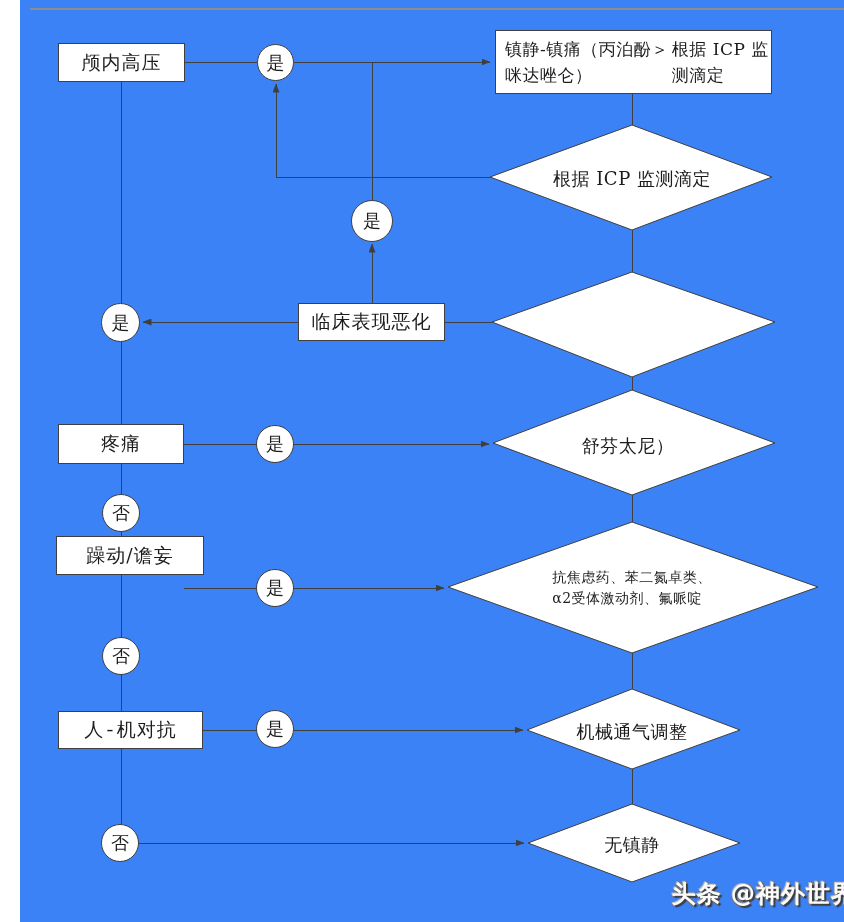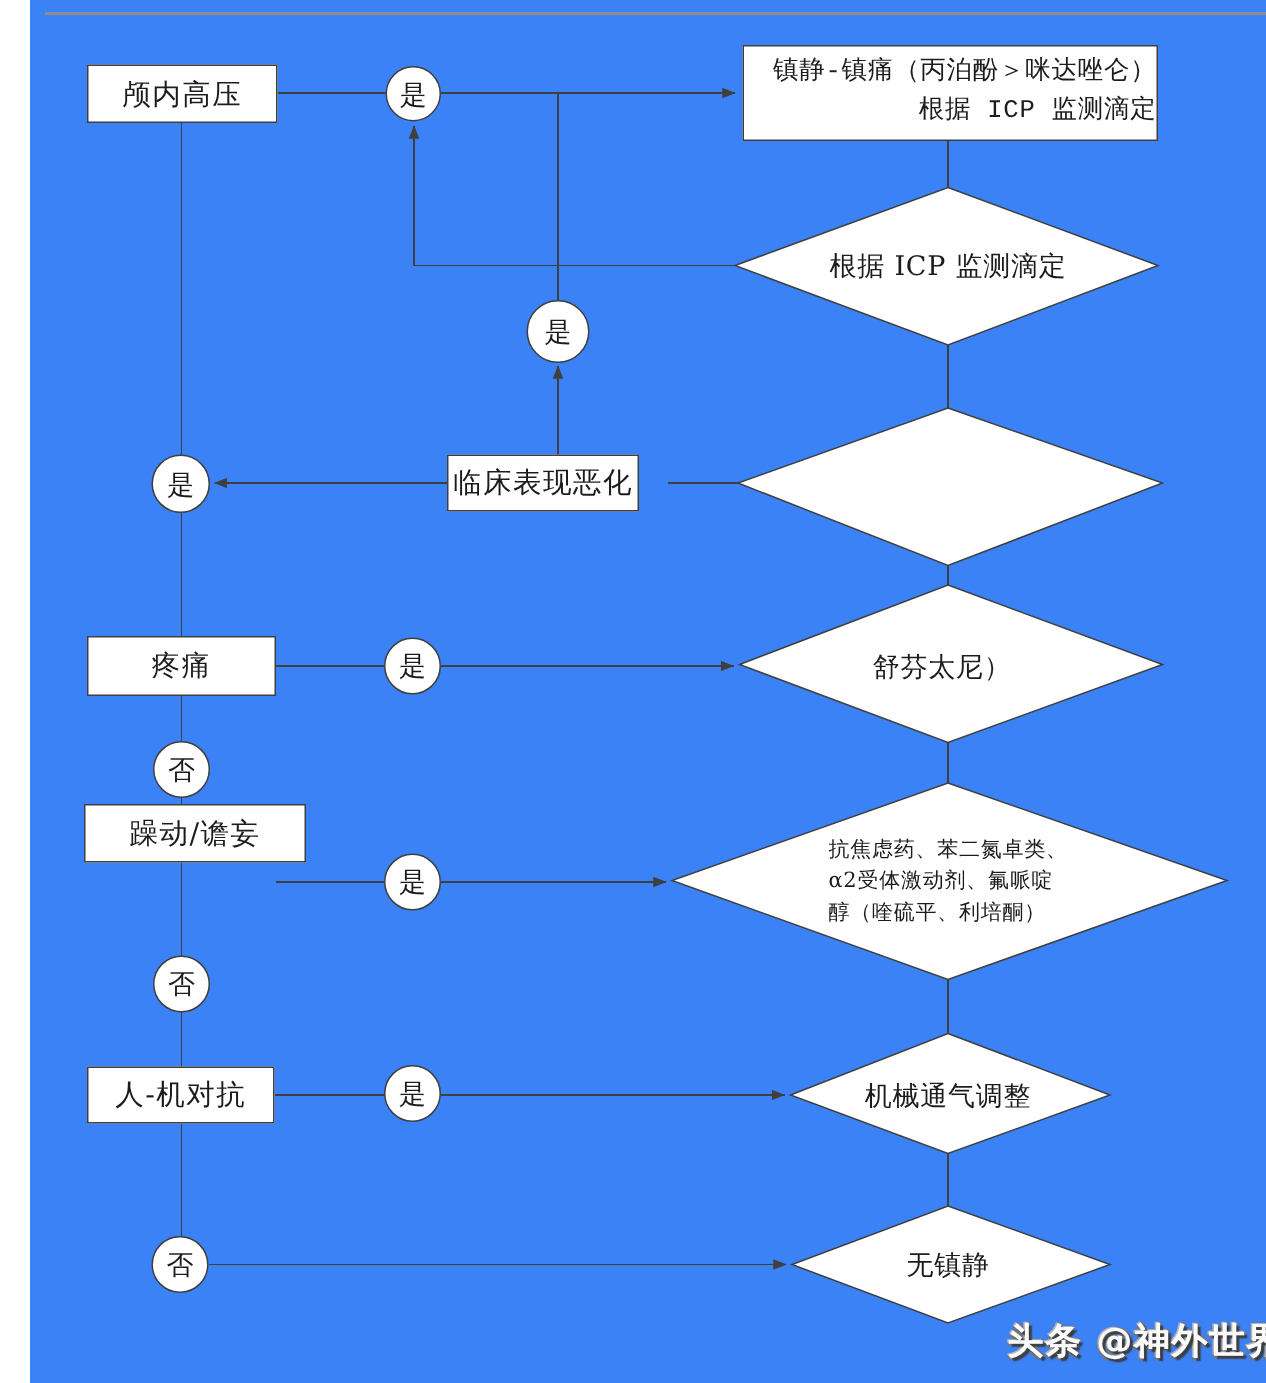--- a/index.html
+++ b/index.html
@@ -10,22 +10,22 @@
   .top-rule{position:absolute;left:10px;top:8px;width:824px;height:2px;background:#8d8d8d;}
   svg.wires{position:absolute;left:0;top:0;}
   svg.wires line{stroke:#3f3f3f;stroke-width:1;shape-rendering:crispEdges;}
   svg.wires polygon{fill:#ffffff;stroke:#3f3f3f;stroke-width:1;}
   .node-box{
     position:absolute;background:#fff;border:1px solid #3f3f3f;box-sizing:border-box;
     display:flex;align-items:center;justify-content:center;
     font-size:19px;letter-spacing:1px;
   }
   .node-box.multiline{
-    flex-direction:column;align-items:flex-end;justify-content:center;
-    padding-left:9px;font-size:17px;letter-spacing:0.5px;line-height:1.55;font-family:Liberation Mono, monospace;
+    flex-direction:row;align-items:center;justify-content:center;
+    padding-left:9px;font-size:17px;letter-spacing:0.5px;line-height:1.55;
   }
   .decision-circle{
     position:absolute;background:#fff;border:1px solid #3f3f3f;border-radius:50%;
     box-sizing:border-box;display:flex;align-items:center;justify-content:center;
     font-size:18px;
   }
   .diamond-text{
     position:absolute;transform:translate(-50%,-50%);
     font-size:18px;line-height:1.5;letter-spacing:0.5px;text-align:left;white-space:nowrap;
   }
@@ -90,33 +90,33 @@
 
   <div class="node-box" style="left:38px;top:43px;width:127px;height:39px;">
     <span>颅内高压</span>
   </div>
 
   <div class="node-box multiline" style="left:475px;top:30px;width:277px;height:64px;">
     <div>镇静-镇痛（丙泊酚＞咪达唑仑）</div>
     <div>根据 ICP 监测滴定</div>
   </div>
 
-  <div class="node-box" style="left:278px;top:303px;width:128px;height:38px;">
+  <div class="node-box" style="left:278px;top:303px;width:147px;height:38px;">
     <span>临床表现恶化</span>
   </div>
 
   <div class="node-box" style="left:38px;top:424px;width:126px;height:40px;font-family:Liberation Mono, monospace;">
     <span>疼痛</span>
   </div>
 
   <div class="node-box" style="left:36px;top:536px;width:148px;height:39px;">
     <span>躁动/谵妄</span>
   </div>
 
-  <div class="node-box" style="left:38px;top:711px;width:125px;height:38px;">
+  <div class="node-box" style="left:38px;top:711px;width:145px;height:38px;font-family:Liberation Mono, monospace;">
     <span>人-机对抗</span>
   </div>
 
   <div class="decision-circle" style="left:237px;top:44px;width:37px;height:37px;">
       <span>是</span>
     </div>
 
   <div class="decision-circle" style="left:331px;top:200px;width:42px;height:42px;">
       <span>是</span>
     </div>
@@ -154,21 +154,20 @@
   </div>
 
 
   <div class="diamond-text" style="left:608px;top:445px;">
     <div>舒芬太尼）</div>
   </div>
 
   <div class="diamond-text small" style="left:612px;top:588px;">
     <div>抗焦虑药、苯二氮卓类、</div>
     <div>α2受体激动剂、氟哌啶</div>
-    <div>醇（喹硫平、利培酮）</div>
   </div>
 
   <div class="diamond-text center" style="left:612px;top:731px;">
     <div>机械通气调整</div>
   </div>
 
   <div class="diamond-text center" style="left:612px;top:844px;">
     <div>无镇静</div>
   </div>
 

